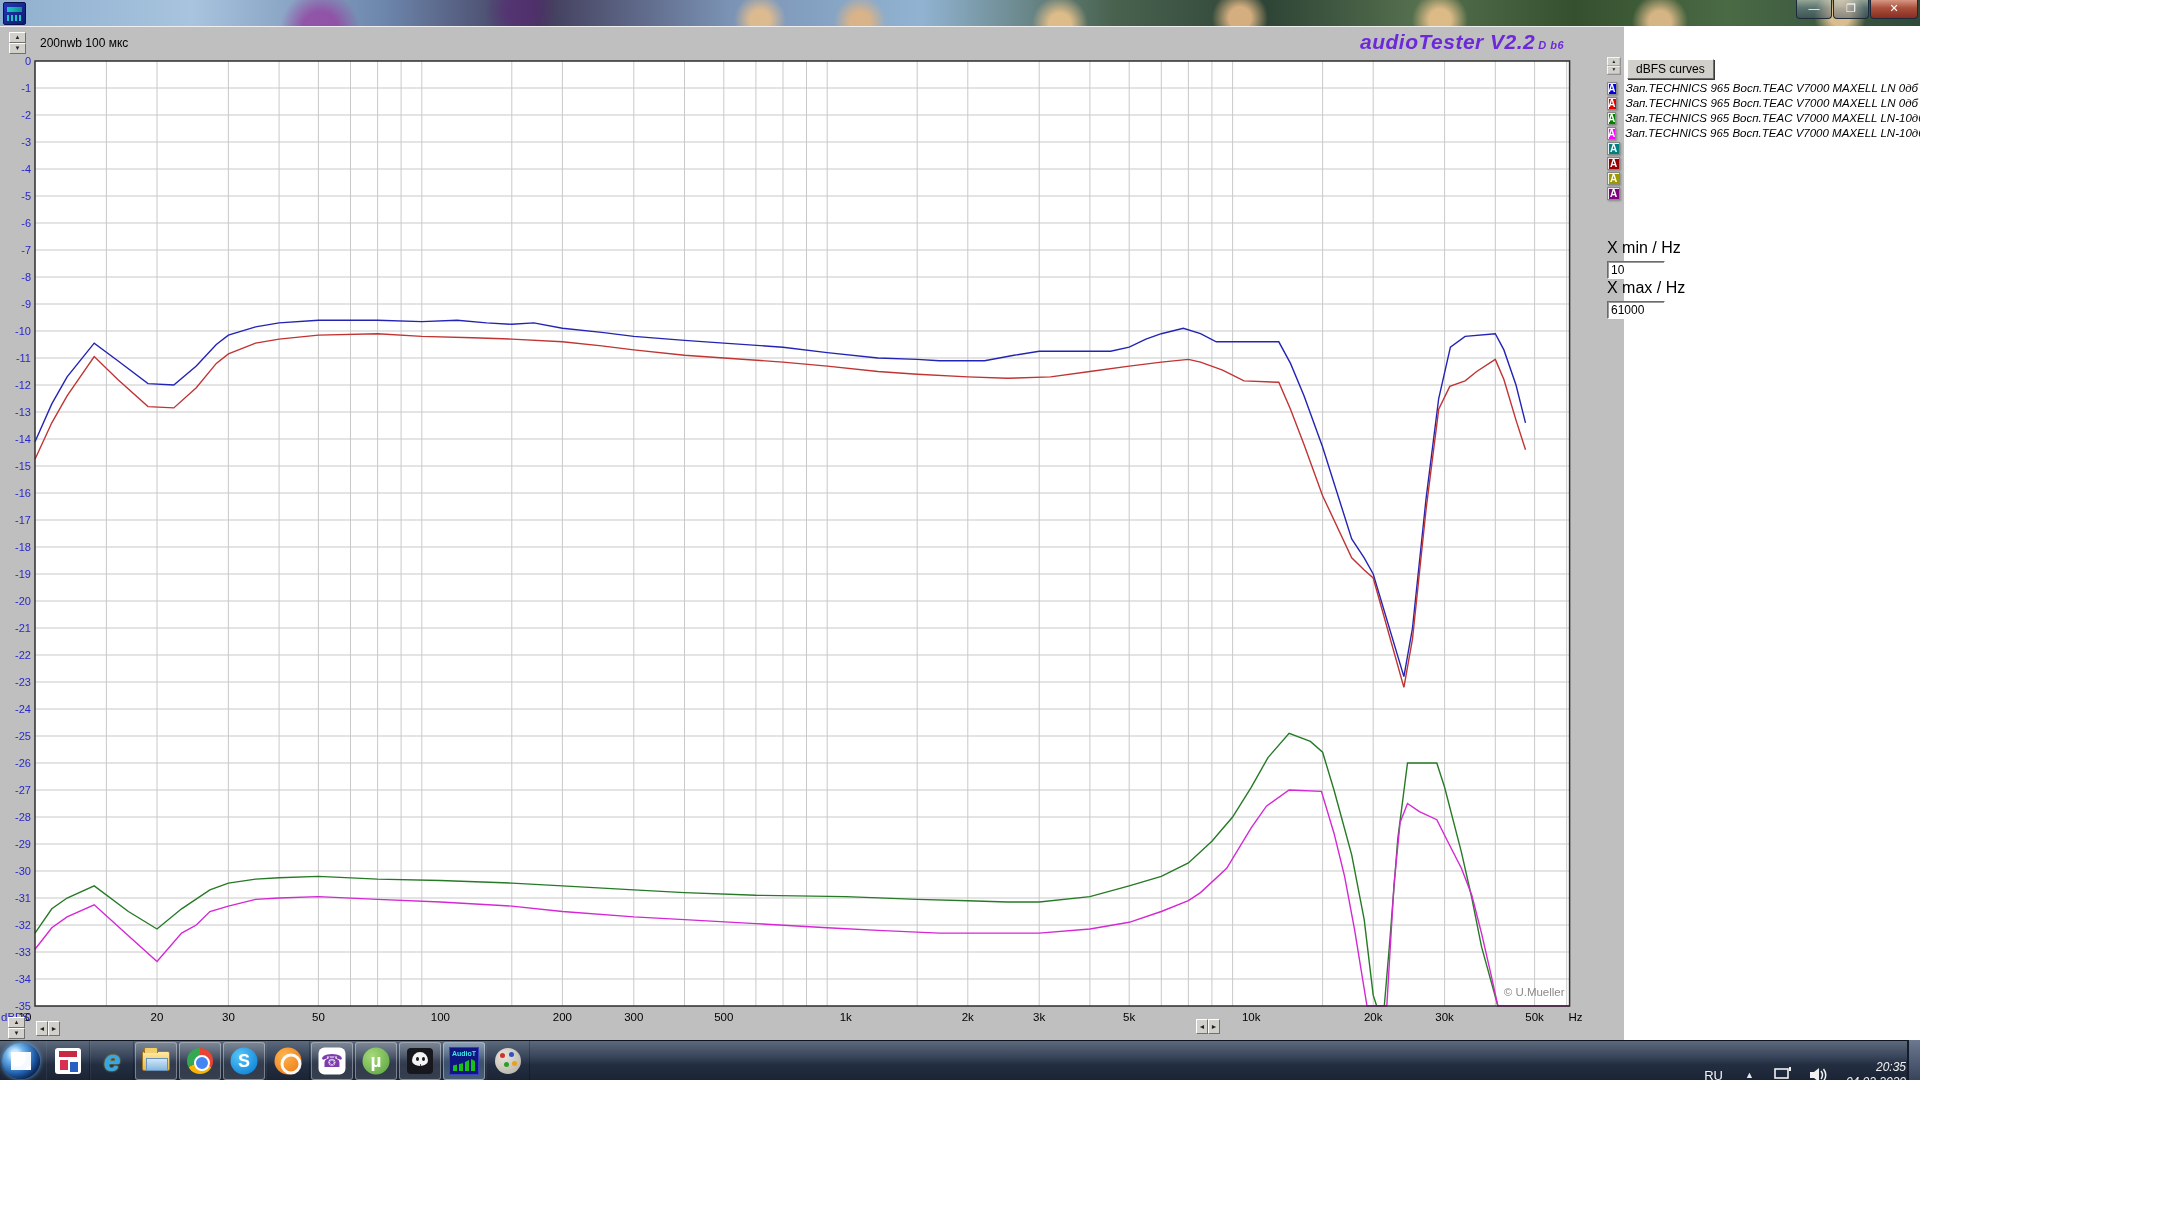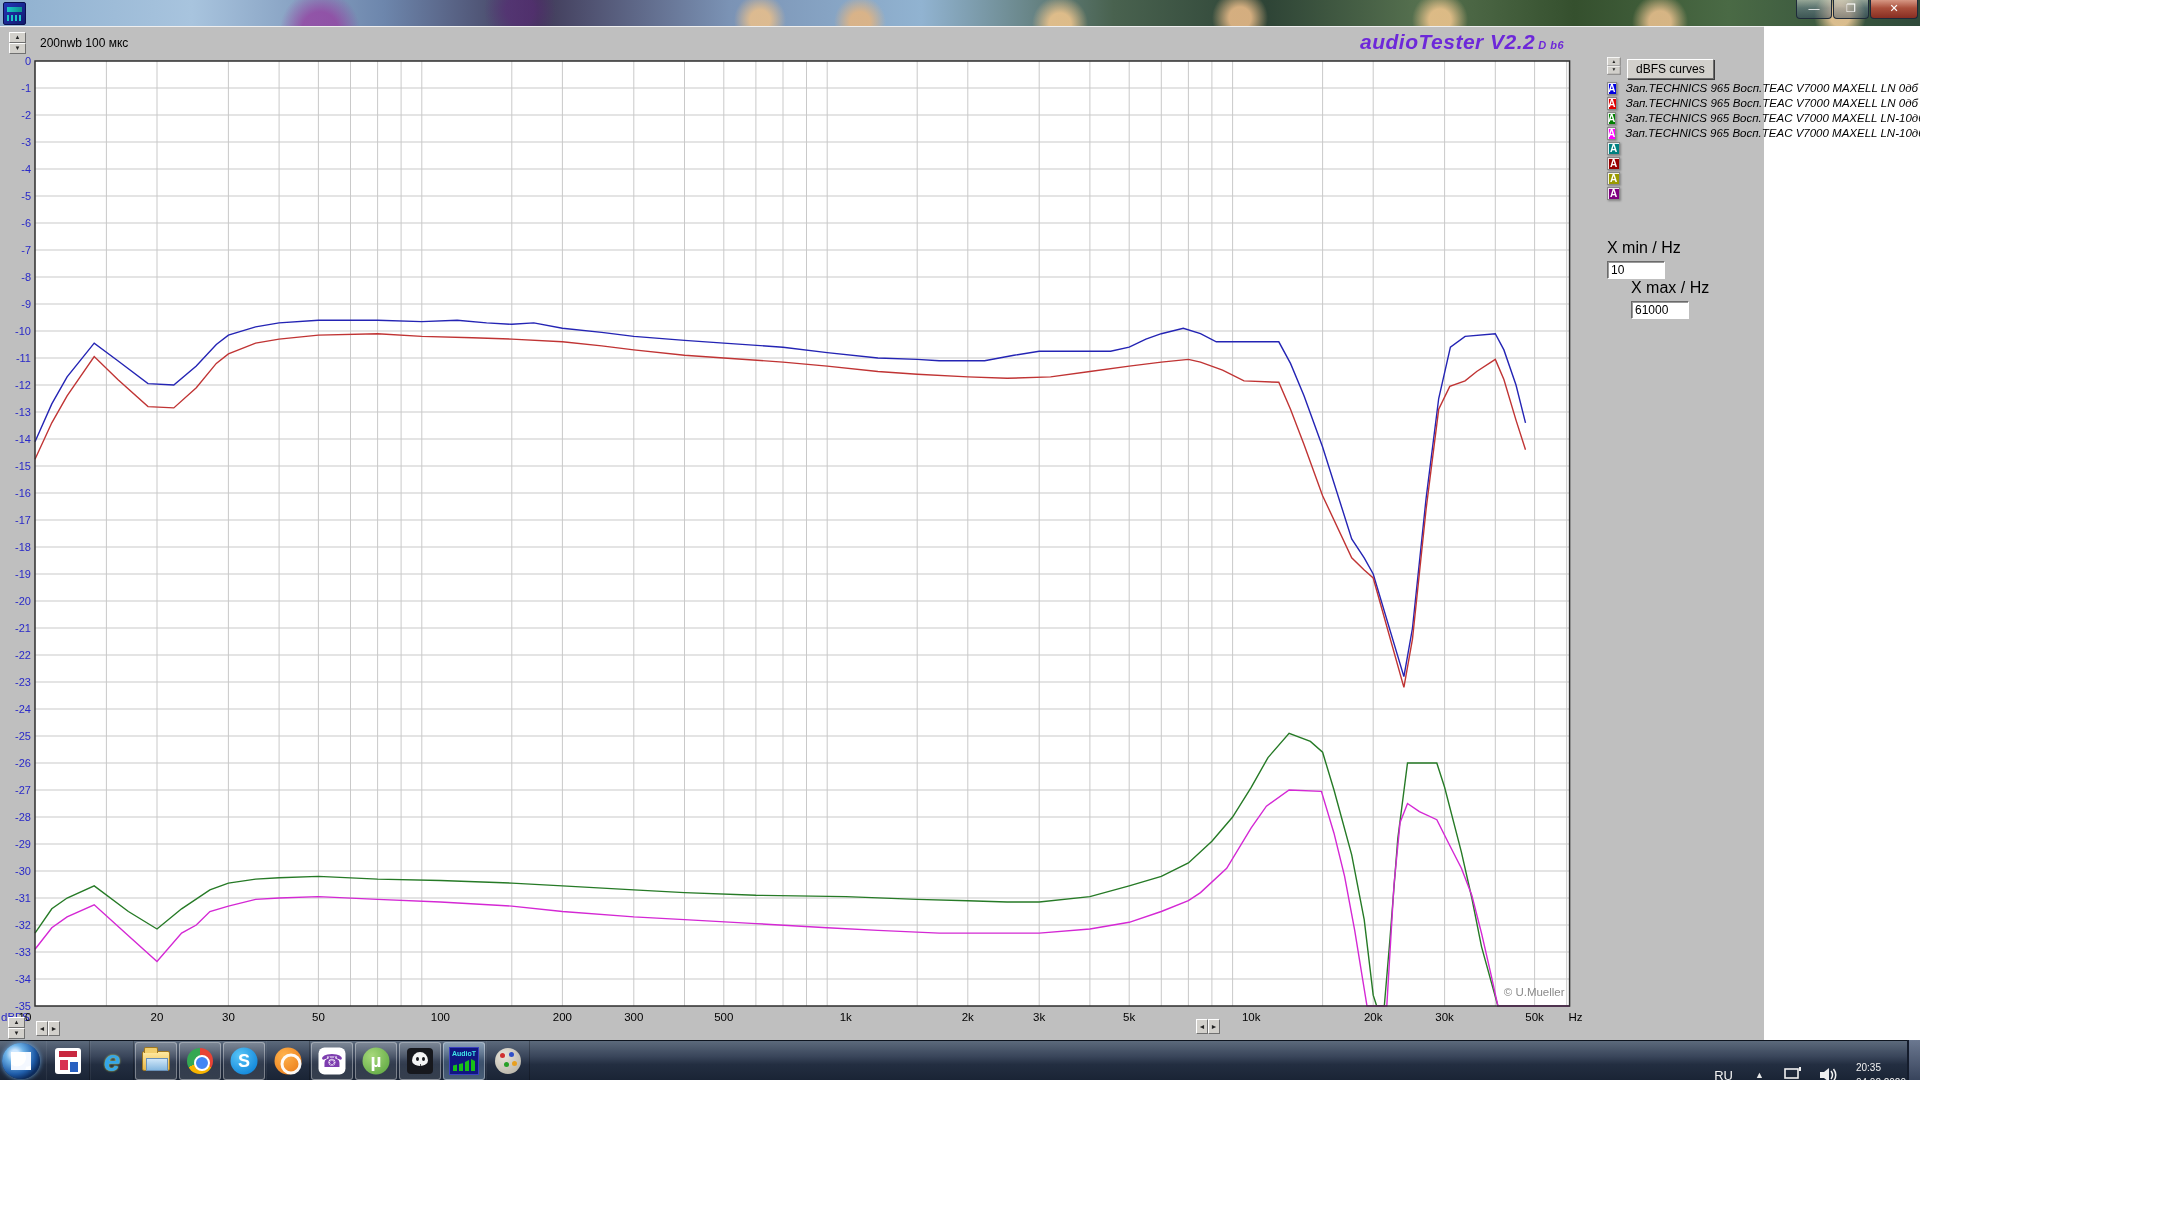--- a/index.html
+++ b/index.html
@@ -32,21 +32,21 @@
     background:linear-gradient(90deg,#19c8c8,#0d8f8f); }
   #win-buttons { position:absolute; right:2px; top:0; height:19px; display:flex; }
   .winbtn { width:36px; height:19px; margin-left:1px; border:1px solid #1e2a3a;
     border-top:none; border-radius:0 0 4px 4px; color:#ffffff; font-size:11px;
     line-height:17px; text-align:center;
     background:linear-gradient(180deg,rgba(255,255,255,.45),rgba(120,140,165,.45) 45%,rgba(60,80,105,.5)); }
   .winbtn.close { width:48px;
     background:linear-gradient(180deg,rgba(255,170,150,.8),rgba(200,80,60,.8) 45%,rgba(150,40,30,.85)); }
 
   
-  #client { position:absolute; left:0; top:26px; width:1764px; height:1014px;
+  #client { position:absolute; left:0; top:26px; width:1624px; height:1014px;
     background:#bfbfbf; border-top:1px solid #efefef; }
   .spinner { position:absolute; width:17px; height:22px; }
   .spinner .sb { width:17px; height:11px; background:#d2d0cb; border:1px solid;
     border-color:#ffffff #707070 #707070 #ffffff; font-size:6px; line-height:9px;
     text-align:center; color:#222; }
   .harrows { position:absolute; display:flex; }
   .hab { width:12px; height:15px; background:#d2d0cb; border:1px solid;
     border-color:#ffffff #707070 #707070 #ffffff; font-size:7px; line-height:13px;
     text-align:center; color:#222; }
   #toolbar-text { position:absolute; left:40px; top:9px; font-size:12px; color:#000; }
@@ -142,21 +142,21 @@
      background:radial-gradient(circle at 35% 30%,#e8e4da,#b0aca0); position:relative; }
   .g-palette:before { content:""; position:absolute; left:5px; top:5px; width:5px; height:5px;
      border-radius:50%; background:#d03030;
      box-shadow:9px -1px 0 #3050c8, 4px 9px 0 #28a028, 12px 8px 0 #e8a020; }
 
   #tray { position:absolute; right:14px; top:14px; height:40px; display:flex; align-items:center;
      color:#f2f2f2; }
   #tray .lang { font-size:13px; margin-right:22px; }
   #tray .chev { font-size:9px; margin-right:20px; color:#e8e8e8; }
   #tray svg { margin-right:12px; }
-  #clock { text-align:left; font-size:10px; line-height:15px; margin-left:6px; white-space:nowrap; }
+  #clock { text-align:right; font-size:12px; line-height:15px; margin-left:6px; white-space:nowrap;font-style:italic; }
   #show-desktop { position:absolute; right:0; top:1040px; width:13px; height:40px;
      background:linear-gradient(180deg,#6b7890,#38445c); border-left:2px solid #141c2c; }
 </style>
 </head>
 <body>
 
 <div id="screen">
 
   <div id="titlebar">
     <div id="window-icon">
@@ -354,21 +354,21 @@
             <div class="legend-swatch" style="background: rgb(128, 0, 128);">A</div>
             <span class="legend-label"></span>
           </div>
         </div>
     </div>
 
     <div class="xfield" style="top:212px;">
       <div class="lbl">X min / Hz</div>
       <input value="10" style="">
     </div>
-    <div class="xfield" style="top:252px;margin-left:24px;">
+    <div class="xfield" style="top:252px;">
       <div class="lbl">X max / Hz</div>
       <input value="61000" style="">
     </div>
 
     <div class="spinner" style="left:8px; top:990px;">
       <div class="sb">▲</div>
       <div class="sb">▼</div>
     </div>
     <div class="harrows" style="left:36px; top:994px;">
       <div class="hab">◄</div>

